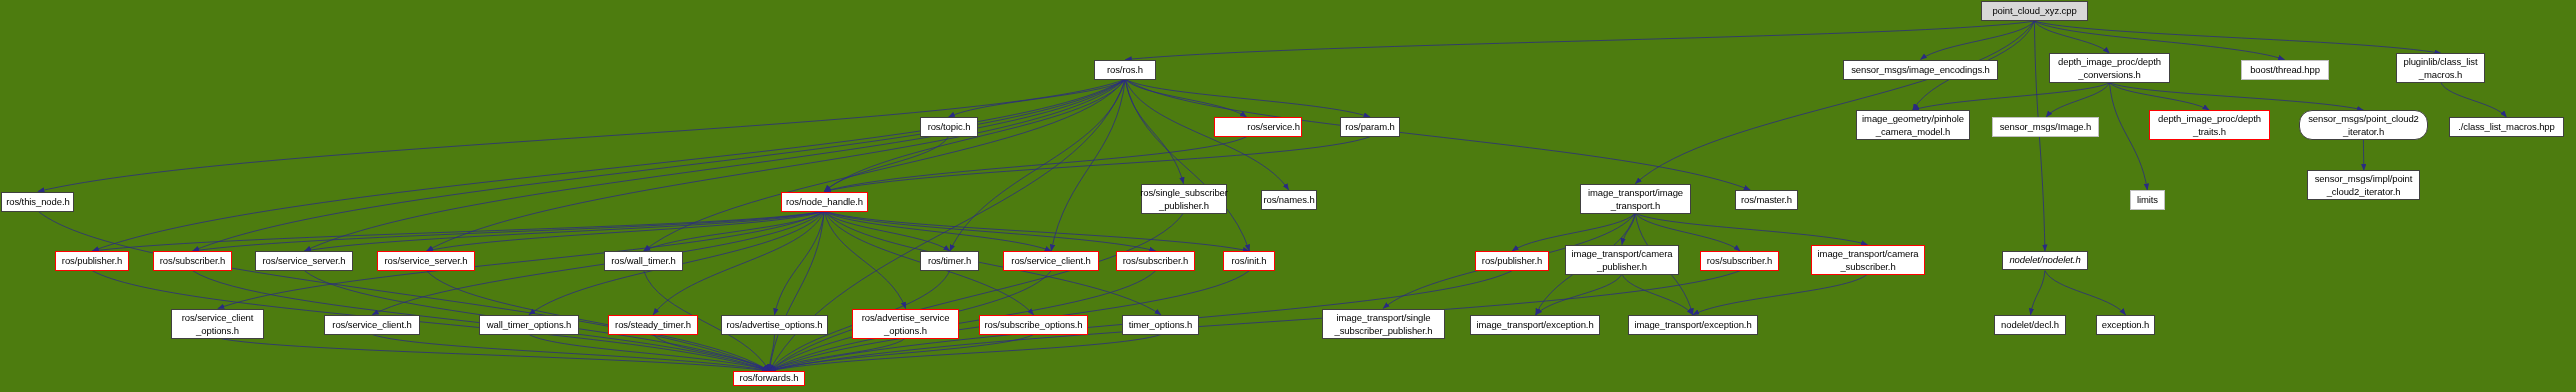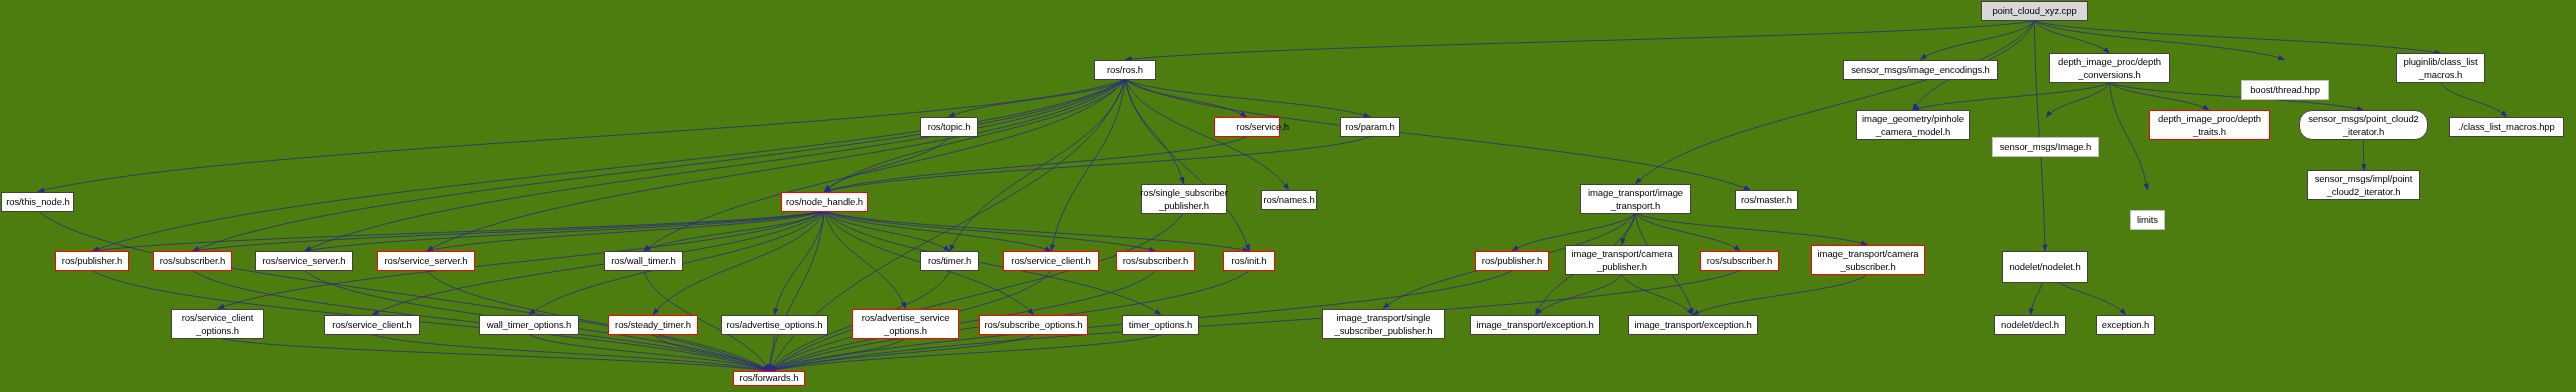--- a/index.html
+++ b/index.html
@@ -43,21 +43,20 @@
   }
   .node.root {
     background: #d8d8d8;
     border: 0.7px solid #404040;
   }
   .node.red {
     border: 1.1px solid #ff0000;
   }
   .node.grey {
     border: 0.7px solid #c0c0c0;
-    margin-top: 20px;
   }
   .node.two-line {
     line-height: 13px;
   }
 </style>
 </head>
 <body>
 
 <div id="graph">
   <svg id="edges" viewBox="0 0 3672 559" preserveAspectRatio="none">
@@ -158,21 +157,21 @@
   <div id="nodes">
       <div class="node root" style="left: 1981px; top: 1.4px; width: 107px; height: 19.6px;">point_cloud_xyz.cpp</div>
       <div class="node " style="left: 1094px; top: 60px; width: 62px; height: 19.6px;">ros/ros.h</div>
       <div class="node " style="left: 1843px; top: 60px; width: 155px; height: 19.6px;">sensor_msgs/image_encodings.h</div>
       <div class="node  two-line" style="left: 2049px; top: 53px; width: 121px; height: 29.5px;">depth_image_proc/depth
 _conversions.h</div>
       <div class="node grey" style="left: 2241px; top: 60px; width: 88px; height: 19.6px;">boost/thread.hpp</div>
       <div class="node  two-line" style="left: 2396px; top: 53px; width: 89px; height: 29.5px;">pluginlib/class_list
 _macros.h</div>
       <div class="node " style="left: 920px; top: 117px; width: 58px; height: 19.6px;">ros/topic.h</div>
-      <div class="node red" style="left: 1214px; top: 117px; width: 66px; height: 19.6px; padding-left: 34px;">ros/service.h</div>
+      <div class="node red" style="left: 1214px; top: 117px; width: 88px; height: 19.6px; padding-left: 34px;">ros/service.h</div>
       <div class="node " style="left: 1340px; top: 117px; width: 60px; height: 19.6px;">ros/param.h</div>
       <div class="node  two-line" style="left: 1856px; top: 110px; width: 114px; height: 29.5px;">image_geometry/pinhole
 _camera_model.h</div>
       <div class="node grey" style="left: 1992px; top: 117px; width: 107px; height: 19.6px;">sensor_msgs/Image.h</div>
       <div class="node red two-line" style="left: 2149px; top: 110px; width: 121px; height: 29.5px;">depth_image_proc/depth
 _traits.h</div>
       <div class="node  two-line" style="left: 2299px; top: 110px; width: 129px; height: 29.5px; border-radius: 13px;">sensor_msgs/point_cloud2
 _iterator.h</div>
       <div class="node " style="left: 2449px; top: 117px; width: 115px; height: 19.6px;">./class_list_macros.hpp</div>
       <div class="node  two-line" style="left: 1141px; top: 184px; width: 86px; height: 29.5px;">ros/single_subscriber
@@ -194,21 +193,21 @@
       <div class="node " style="left: 920px; top: 251px; width: 59px; height: 19.6px;">ros/timer.h</div>
       <div class="node red" style="left: 1003px; top: 251px; width: 96px; height: 19.6px;">ros/service_client.h</div>
       <div class="node red" style="left: 1116px; top: 251px; width: 79px; height: 19.6px;">ros/subscriber.h</div>
       <div class="node red" style="left: 1223px; top: 251px; width: 52px; height: 19.6px;">ros/init.h</div>
       <div class="node red" style="left: 1475px; top: 251px; width: 74px; height: 19.6px;">ros/publisher.h</div>
       <div class="node  two-line" style="left: 1565px; top: 245px; width: 114px; height: 29.5px;">image_transport/camera
 _publisher.h</div>
       <div class="node red" style="left: 1700px; top: 251px; width: 79px; height: 19.6px;">ros/subscriber.h</div>
       <div class="node red two-line" style="left: 1811px; top: 245px; width: 114px; height: 29.5px;">image_transport/camera
 _subscriber.h</div>
-      <div class="node " style="left: 2002px; top: 251px; width: 86px; height: 32px;">nodelet/nodelet.h</div>
+      <div class="node " style="left: 2002px; top: 251px; width: 86px; height: 19px; font-style: italic;">nodelet/nodelet.h</div>
       <div class="node  two-line" style="left: 171px; top: 309px; width: 93px; height: 29.5px;">ros/service_client
 _options.h</div>
       <div class="node " style="left: 324px; top: 315px; width: 96px; height: 19.6px;">ros/service_client.h</div>
       <div class="node " style="left: 479px; top: 315px; width: 100px; height: 19.6px;">wall_timer_options.h</div>
       <div class="node red" style="left: 608px; top: 315px; width: 90px; height: 19.6px;">ros/steady_timer.h</div>
       <div class="node " style="left: 721px; top: 315px; width: 107px; height: 19.6px;">ros/advertise_options.h</div>
       <div class="node red two-line" style="left: 852px; top: 309px; width: 107px; height: 29.5px;">ros/advertise_service
 _options.h</div>
       <div class="node red" style="left: 979px; top: 315px; width: 109px; height: 19.6px;">ros/subscribe_options.h</div>
       <div class="node " style="left: 1122px; top: 315px; width: 77px; height: 19.6px;">timer_options.h</div>

